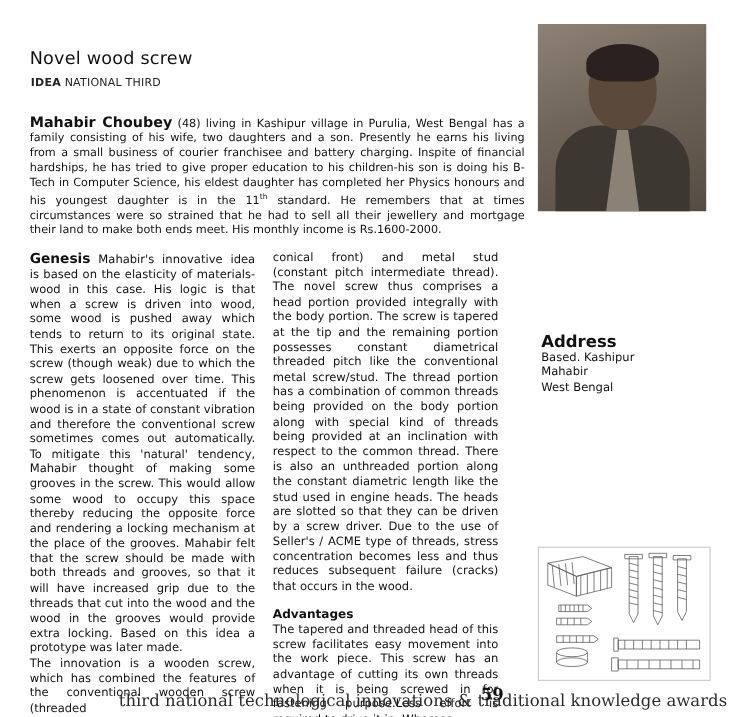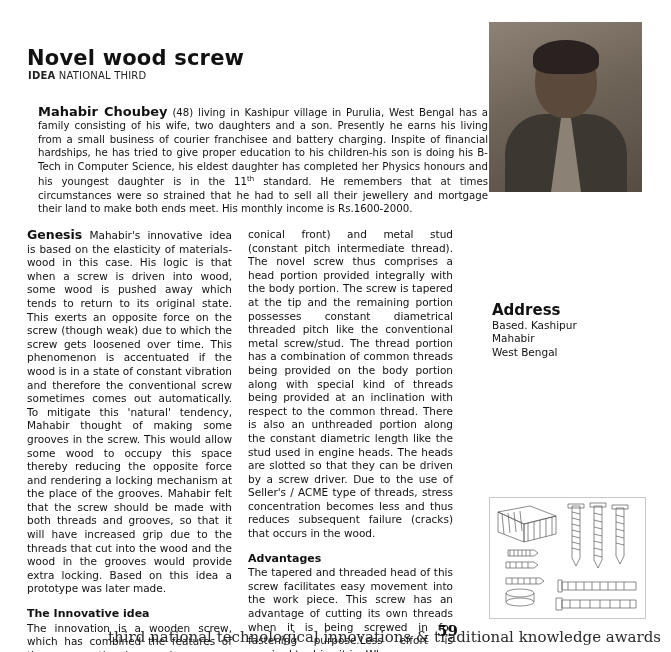--- a/index.html
+++ b/index.html
@@ -21,22 +21,22 @@
     width: 671px;
     height: 652px;
     box-sizing: border-box;
   }
 
   
   .title {
     position: absolute;
     left: 27px;
     top: 32px;
-    font-size: 21px;
-    font-weight: bold;
+    font-size: 16px;
+    font-weight: normal;
     letter-spacing: 0.2px;
     color: #111;
   }
   .subtitle {
     position: absolute;
     left: 28px;
     top: 70px;
     font-size: 10px;
     color: #222;
     letter-spacing: 0.2px;
@@ -103,21 +103,21 @@
     font-size: 10.5px;
     line-height: 13.6px;
     text-align: justify;
     color: #111;
   }
   .col p {
     margin: 0 0 0 0;
   }
 
   .intro {
-    left: 38px;
+    left: 27px;
     top: 105px;
     width: 450px;
     font-size: 10.2px;
     line-height: 13.4px;
   }
   .intro .name {
     font-weight: bold;
     font-size: 13px;
   }
 
@@ -220,21 +220,20 @@
   <div class="col intro">
     <p>
       <span class="name">Mahabir Choubey</span><span> (48) living in Kashipur village in Purulia, West Bengal has a family consisting of his wife, two daughters and a son. Presently he earns his living from a small business of courier franchisee and battery charging. Inspite of financial hardships, he has tried to give proper education to his children-his son is doing his B-Tech in Computer Science, his eldest daughter has completed her Physics honours and his youngest daughter is in the 11</span><sup>th</sup><span> standard. He remembers that at times circumstances were so strained that he had to sell all their jewellery and mortgage their land to make both ends meet. His monthly income is Rs.1600-2000.</span>
     </p>
   </div>
 
   <div class="col col-left">
     <p>
       <span class="lead">Genesis</span><span> Mahabir's innovative idea is based on the elasticity of materials- wood in this case. His logic is that when a screw is driven into wood, some wood is pushed away which tends to return to its original state. This exerts an opposite force on the screw (though weak) due to which the screw gets loosened over time. This phenomenon is accentuated if the wood is in a state of constant vibration and therefore the conventional screw sometimes comes out automatically. To mitigate this 'natural' tendency, Mahabir thought of making some grooves in the screw. This would allow some wood to occupy this space thereby reducing the opposite force and rendering a locking mechanism at the place of the grooves. Mahabir felt that the screw should be made with both threads and grooves, so that it will have increased grip due to the threads that cut into the wood and the wood in the grooves would provide extra locking. Based on this idea a prototype was later made.</span>
     </p>
-    <h3 class="section">The Innovative idea</h3>
     <p>The innovation is a wooden screw, which has combined the features of the conventional wooden screw (threaded</p>
   </div>
 
   <div class="col col-mid">
     <p>conical front) and metal stud (constant pitch intermediate thread). The novel screw thus comprises a head portion provided integrally with the body portion. The screw is tapered at the tip and the remaining portion possesses constant diametrical threaded pitch like the conventional metal screw/stud. The thread portion has a combination of common threads being provided on the body portion along with special kind of threads being provided at an inclination with respect to the common thread. There is also an unthreaded portion along the constant diametric length like the stud used in engine heads. The heads are slotted so that they can be driven by a screw driver.  Due to the use of Seller's / ACME type of threads, stress concentration becomes less and thus reduces subsequent failure (cracks) that occurs in the wood.</p>
     <h3 class="section">Advantages</h3>
     <p>The tapered and threaded head of this screw facilitates easy movement into the work piece. This screw has an advantage of cutting its own threads when it is being screwed in for fastening purpose.Less effort is required to drive it in. Whereas</p>
   </div>
 
   <div class="address">

